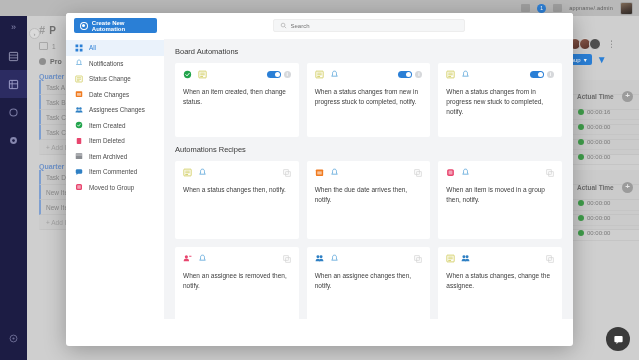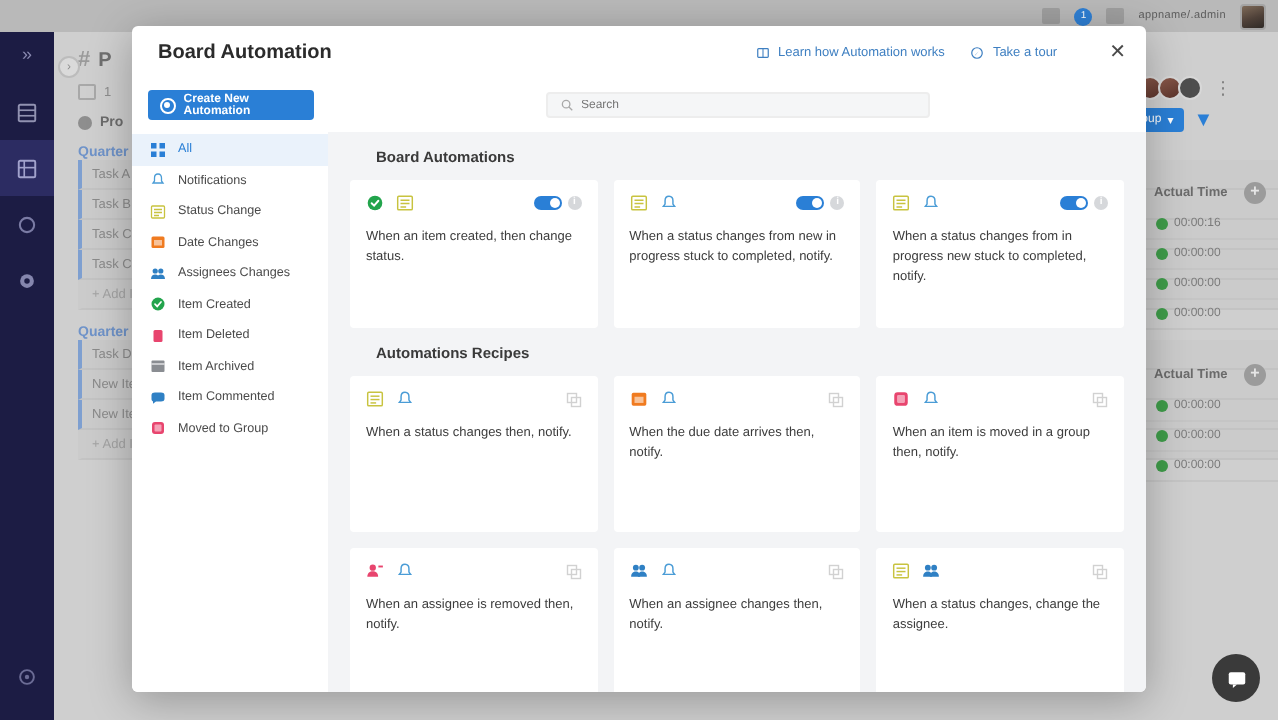--- a/index.html
+++ b/index.html
@@ -157,21 +157,21 @@
   }
   .search-wrap { display: flex; justify-content: center; background: #fff; margin: -9px -11px 0; padding: 6px 0 7px; }
   .search-box {
     width: 192px; height: 13px; background: #f5f6f7; border: 1px solid #ededed;
     border-radius: 2px; display: flex; align-items: center; gap: 4px; padding-left: 6px;
   }
   .search-box input {
     border: 0; background: transparent; outline: none; font-size: 6px;
     color: #8d8d8d; font-family: "Liberation Sans", sans-serif; width: 150px;
   }
-  .sec-title { font-size: 7.5px; color: #3a3a3a; margin: 8px 13px 7px; font-weight: bold; }
+  .sec-title { font-size: 7.5px; color: #3a3a3a; margin: 8px 0 7px; font-weight: normal; }
   .cards { display: flex; gap: 8px; }
   .card {
     flex: 1 1 0; background: #fff; border-radius: 2px; height: 74px;
     padding: 7px 8px; position: relative;
   }
   .card.tall { height: 78px; }
   .card-icons { display: flex; align-items: center; gap: 6px; }
   .card-ico { width: 9px; height: 9px; display: block; }
   .card-right { margin-left: auto; display: flex; align-items: center; gap: 3px; }
   .toggle {
@@ -329,40 +329,20 @@
 
     <div class="chat-bubble">
       <svg width="11" height="11" viewBox="0 0 16 16">
           <rect x="2" y="3" width="12" height="9" rx="1.5" fill="#fff"></rect>
           <path d="M5 12 L5 14.5 L8 12 Z" fill="#fff"></path>
         </svg>
     </div>
   </div>
 
   <div class="modal">
-    <div class="modal-head">
-      <span class="modal-title">Board Automation</span>
-      <span class="head-links">
-        <span class="head-link">
-          <svg width="7" height="7" viewBox="0 0 16 16">
-              <rect x="2" y="3" width="12" height="10" rx="1" fill="none" stroke="#3e7fc1" stroke-width="1.4"></rect>
-              <line x1="8" y1="3" x2="8" y2="13" stroke="#3e7fc1" stroke-width="1.2"></line>
-            </svg>
-          <span>Learn how Automation works</span>
-        </span>
-        <span class="head-link">
-          <svg width="7" height="7" viewBox="0 0 16 16">
-              <circle cx="8" cy="8" r="6" fill="none" stroke="#3e7fc1" stroke-width="1.4"></circle>
-              <path d="M5.5 10.5 L10 6 L6 10.5 Z" fill="#3e7fc1"></path>
-            </svg>
-          <span>Take a tour</span>
-        </span>
-        <span class="head-close">✕</span>
-      </span>
-    </div>
 
     <div class="modal-body">
 
       <div class="side">
         <div class="create-btn">
           <span class="cb-ico">
               <i></i>
             </span>
           <span>Create New Automation</span>
         </div>

